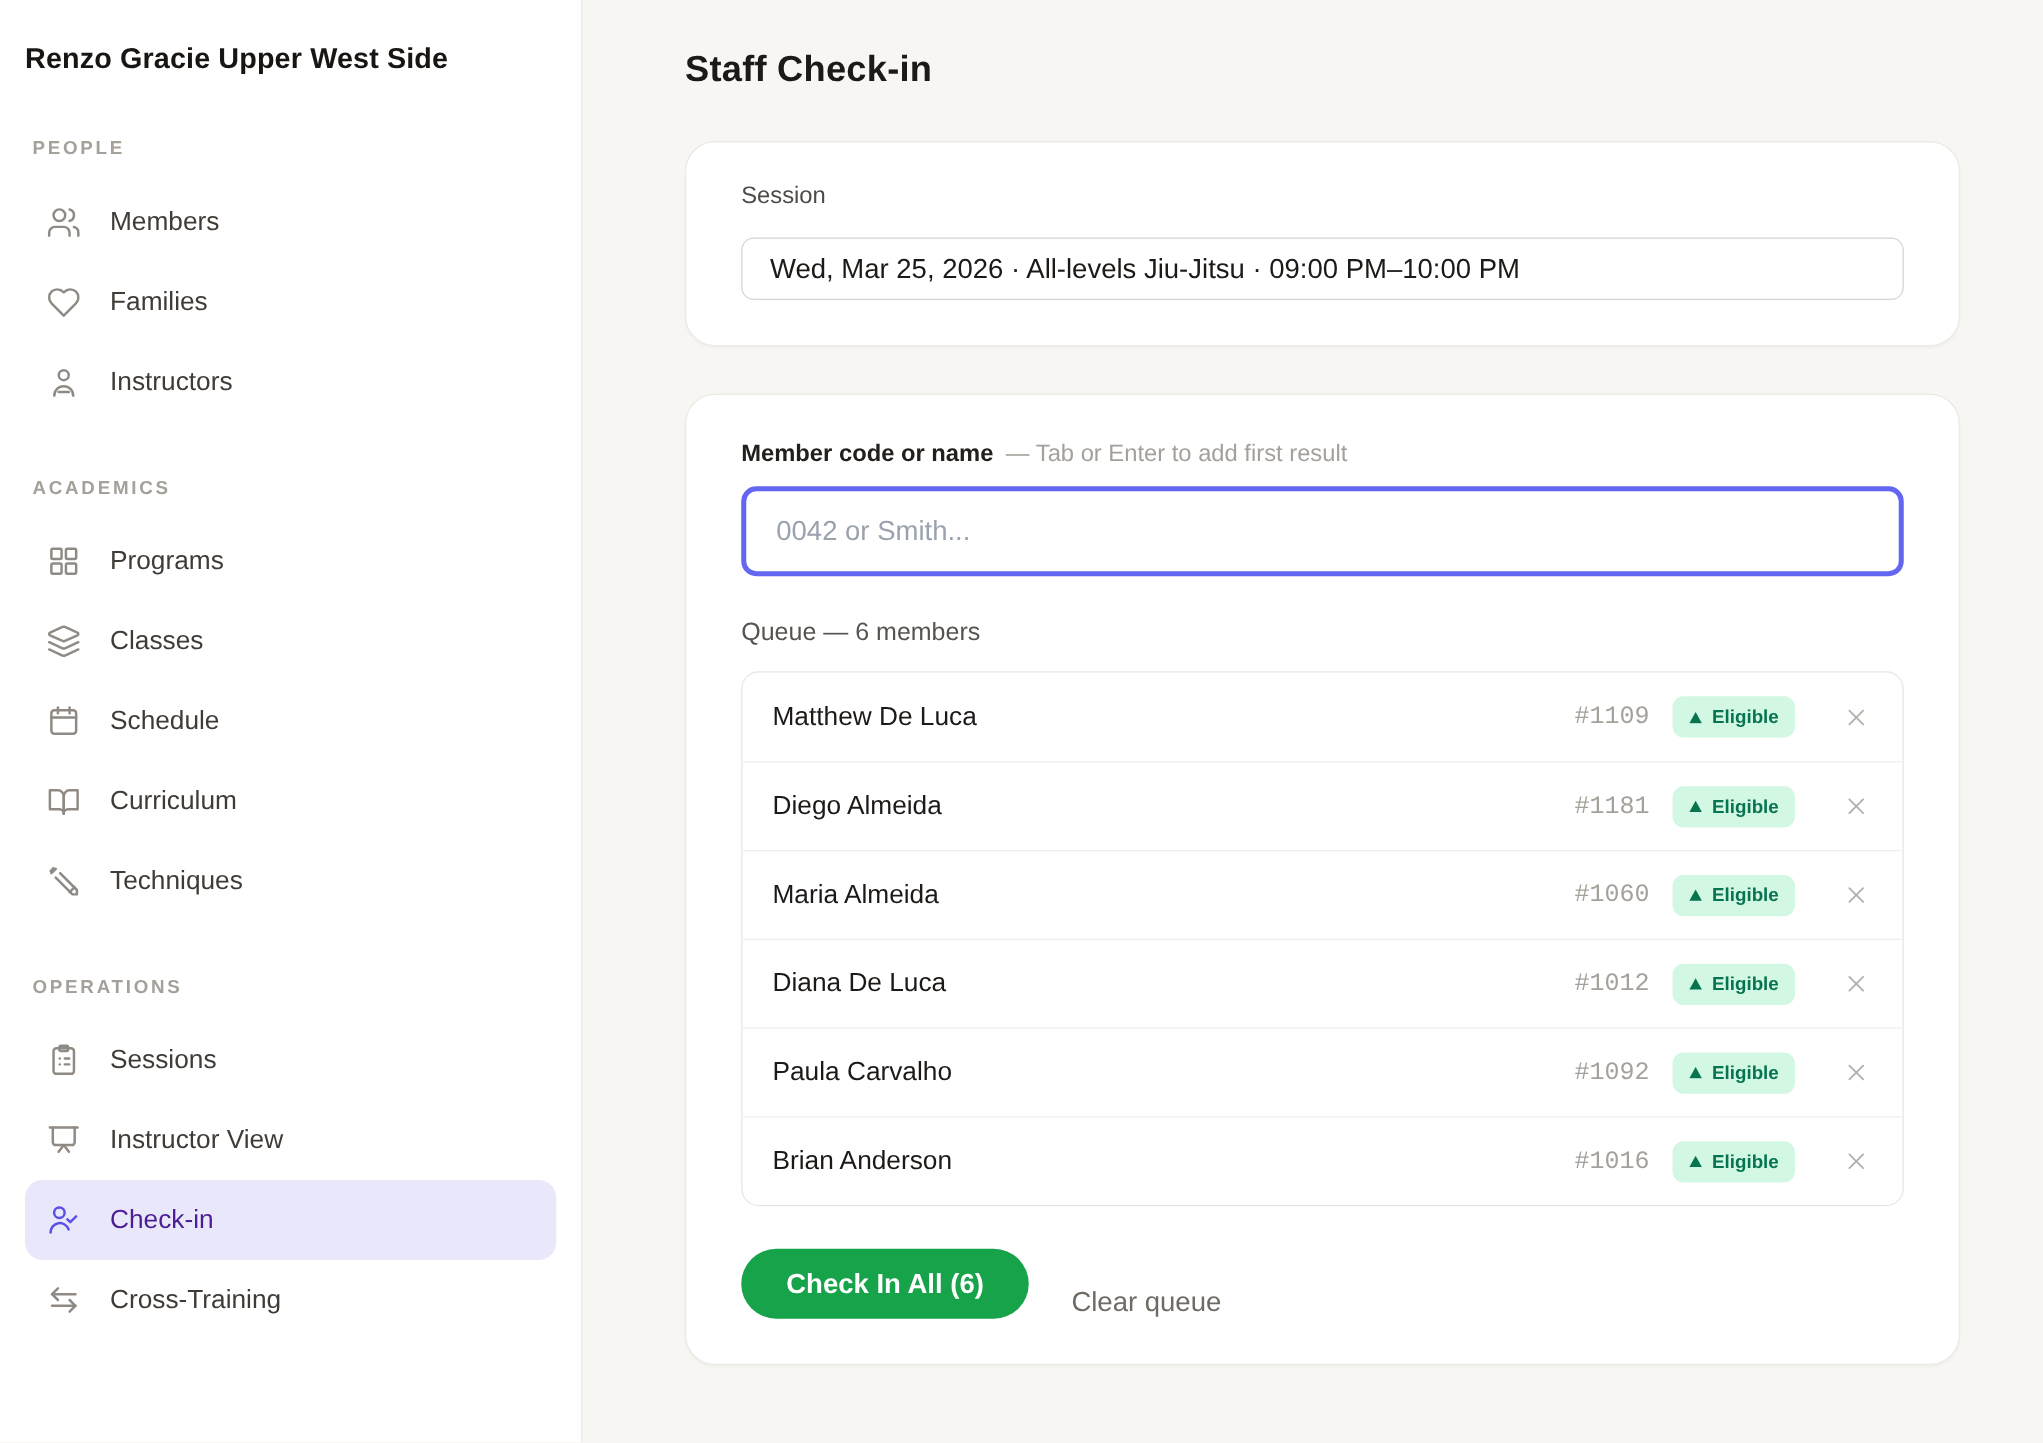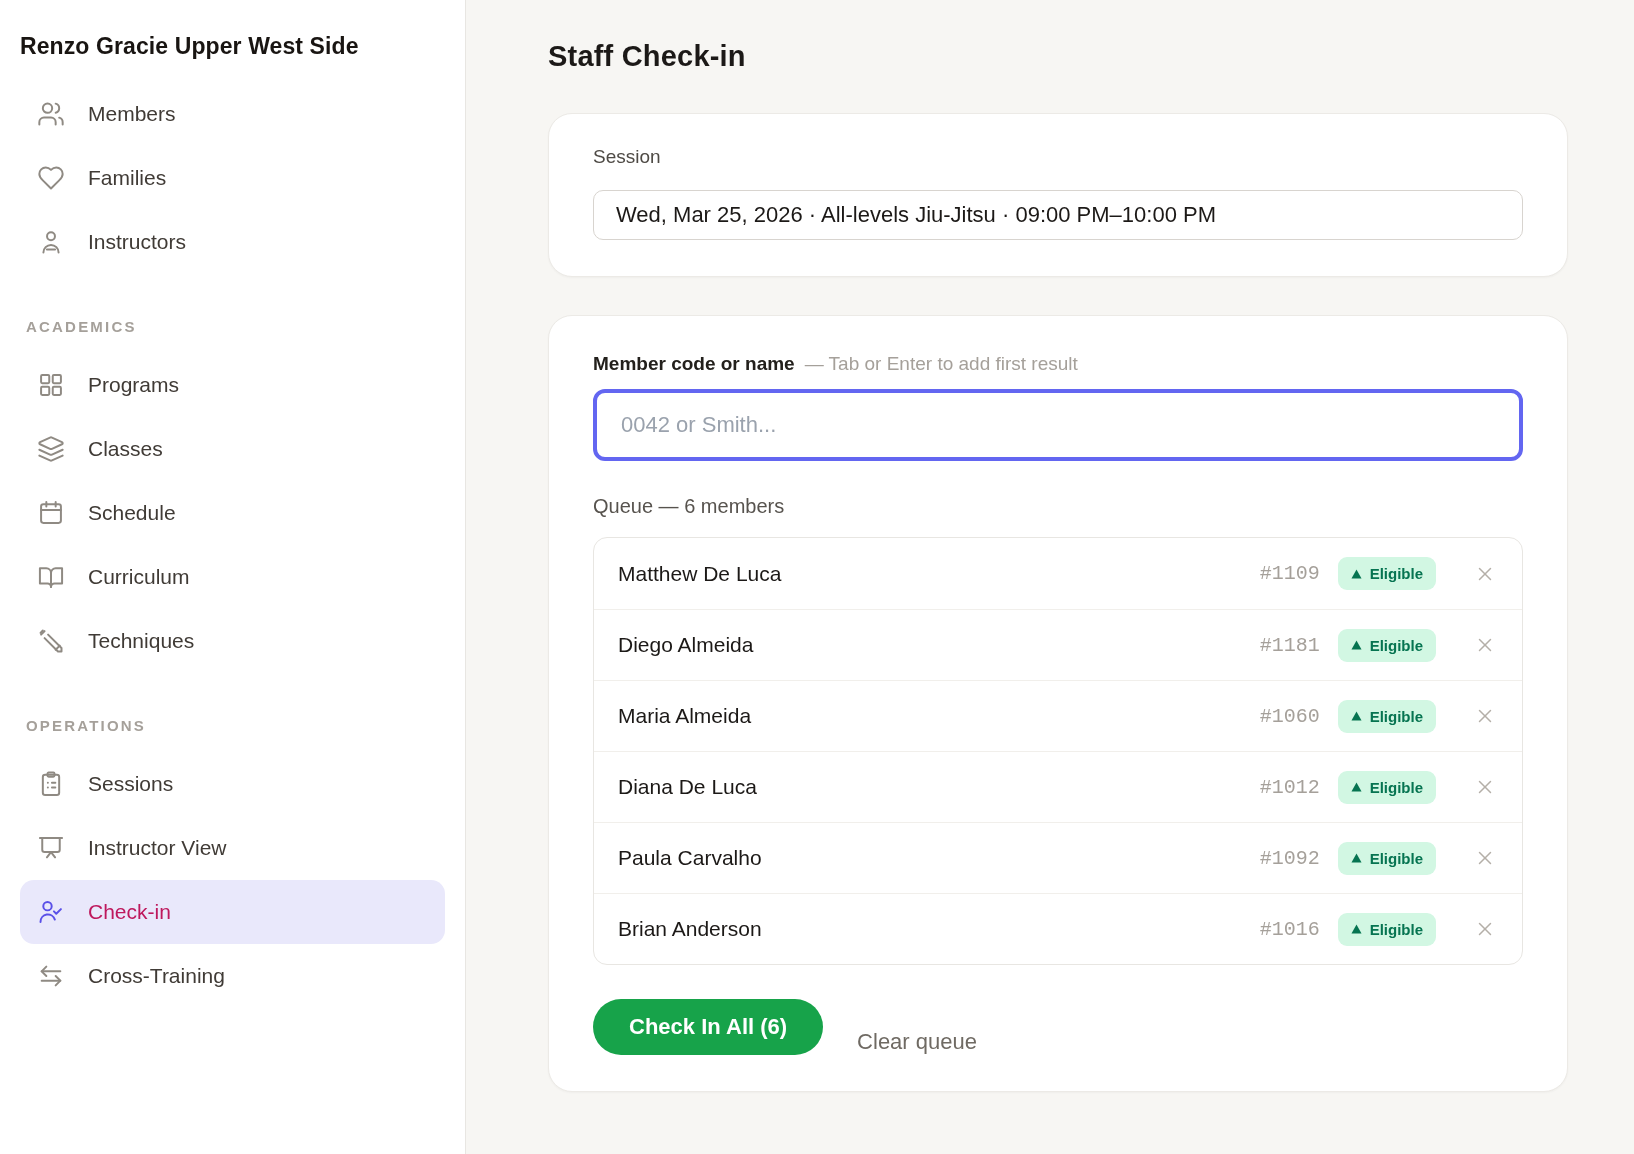--- a/index.html
+++ b/index.html
@@ -28,21 +28,21 @@
     font-size: 15px; font-weight: 600; letter-spacing: 2.2px; color: #a5a09a;
   }
   .nav-list { margin-top: 15px; }
   .nav-list.first { margin-top: 16px; }
   .nav-item {
     display: flex; align-items: center; gap: 22px;
     height: 64px; padding: 0 16px; border-radius: 14px;
     color: #403b36; font-size: 21px; cursor: pointer;
   }
   .nav-item .nav-icon { width: 30px; height: 30px; display: flex; align-items: center; justify-content: center; color: #8f8a83; }
-  .nav-item.active { background: #e9e8fb; color: #be185d; font-weight: 500; }
+  .nav-item.active { background: #e9e8fb; color: #4c1d95; font-weight: 500; }
   .nav-item.active .nav-icon { color: #5a50e8; }
   .nav-icon svg { width: 28px; height: 28px; }
 
   
   .main { flex: 1; padding: 40px 66px 0 82px; overflow: hidden; }
   .page-title { font-size: 29px; font-weight: 700; color: #1c1917; height: 36px; letter-spacing: .2px; }
 
   .card {
     background: #ffffff; border: 1px solid #eceae6; border-radius: 24px;
     box-shadow: 0 1px 2px rgba(60,55,50,.04);
@@ -107,20 +107,21 @@
 </head>
 <body>
 
 <div class="app">
 
   <aside class="sidebar">
 
 
     <div class="academy-title">Renzo Gracie Upper West Side</div>
 
+    <div class="section-label">PEOPLE</div>
     <div class="nav-list first">
       <div class="nav-item">
         <span class="nav-icon">
           <svg viewBox="0 0 24 24" fill="none" stroke="currentColor" stroke-width="1.7" stroke-linecap="round" stroke-linejoin="round">
               <circle cx="9" cy="7" r="4"></circle>
               <path d="M2 21v-2a4 4 0 0 1 4-4h6a4 4 0 0 1 4 4v2"></path>
               <path d="M16 3.13a4 4 0 0 1 0 7.75"></path>
               <path d="M22 21v-2a4 4 0 0 0-3-3.87"></path>
             </svg>
         </span>

